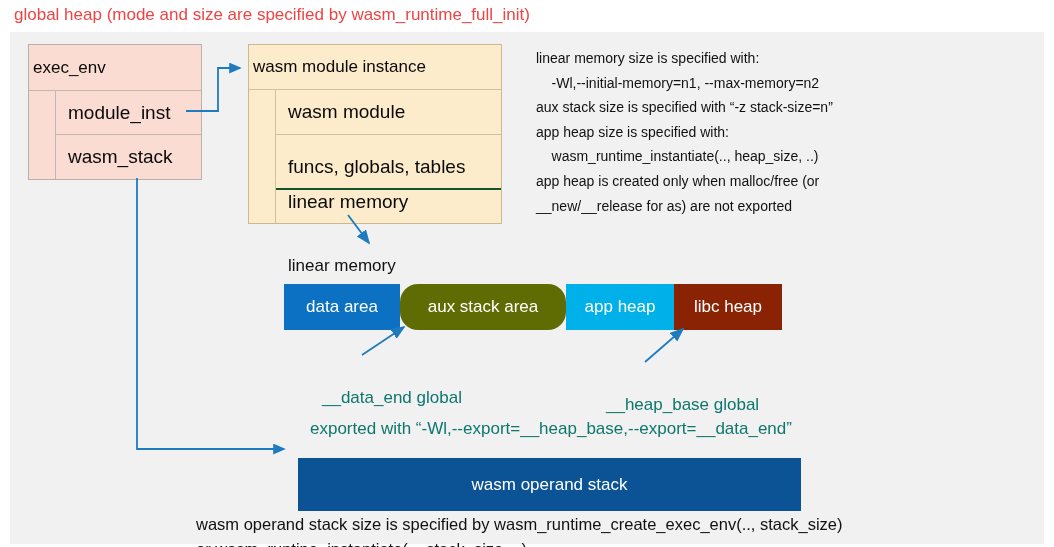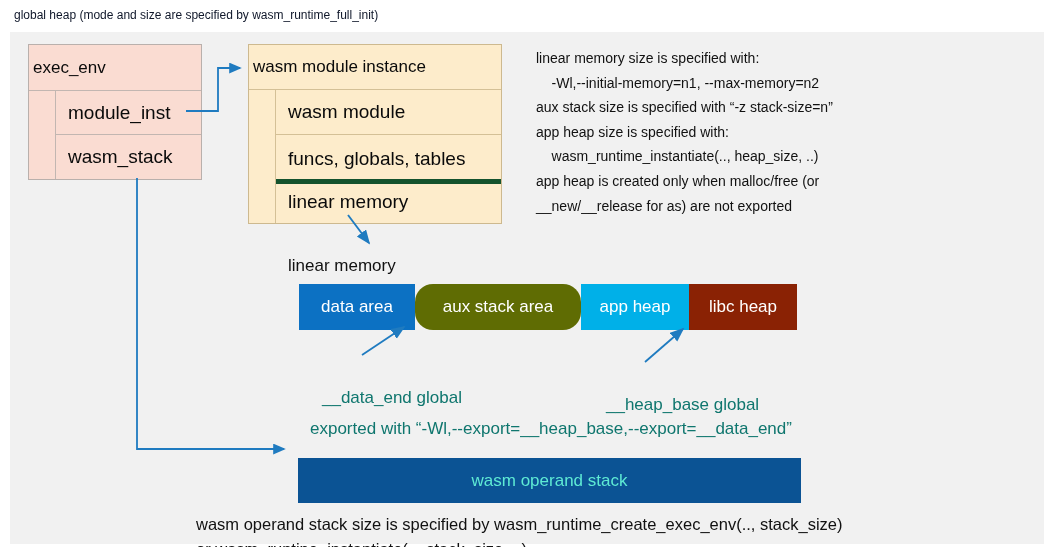--- a/index.html
+++ b/index.html
@@ -17,23 +17,23 @@
   }
   #root {
     position: relative;
     width: 1054px;
     height: 547px;
   }
   .title {
     position: absolute;
     left: 14px;
     top: 4px;
-    font-size: 12px;
+    font-size: 17px;
     line-height: 22px;
-    color: #0f172a;
+    color: #ef4444;
     white-space: nowrap;
   }
   .canvas {
     position: absolute;
     left: 10px;
     top: 32px;
     width: 1034px;
     height: 512px;
     background: #f1f1f1;
   }
@@ -114,21 +114,21 @@
     box-sizing: border-box;
   }
   .cream-row {
     position: absolute;
     left: 27px;
     width: 225px;
     height: 45px;
     box-sizing: border-box;
   }
   .cream-row-1 { top: 45px; border-bottom: 1px solid #d4c096; }
-  .cream-row-2 { top: 94px; border-bottom: 5px solid #14532d; }
+  .cream-row-2 { top: 100px; border-bottom: 2px solid #14532d; }
   .cream-row-3 { top: 135px; height: 43px; }
 
   
   .note {
     position: absolute;
     left: 526px;
     top: 14px;
     width: 500px;
     font-size: 14px;
     line-height: 24.6px;
@@ -142,21 +142,21 @@
     left: 278px;
     top: 224px;
     font-size: 17px;
     color: #111111;
     white-space: nowrap;
   }
 
   
   .membar {
     position: absolute;
-    left: 289px;
+    left: 274px;
     top: 252px;
     height: 46px;
     display: flex;
   }
   .seg {
     box-sizing: border-box;
     display: flex;
     align-items: center;
     justify-content: center;
     color: #ffffff;
@@ -185,26 +185,26 @@
   .lbl-data-end  { left: 312px; top: 356px; }
   .lbl-heap-base { left: 596px; top: 363px; }
   .lbl-exported  { left: 300px; top: 387px; }
 
   
   .opstack {
     position: absolute;
     left: 288px;
     top: 426px;
     width: 503px;
-    height: 45px;
+    height: 53px;
     background: #0b5394;
     display: flex;
     align-items: center;
     justify-content: center;
-    color: #5eead4;
+    color: #ffffff;
     font-size: 17px;
     white-space: nowrap;
   }
 
   
   .bottom-note {
     position: absolute;
     left: 186px;
     top: 480px;
     font-size: 16.5px;

